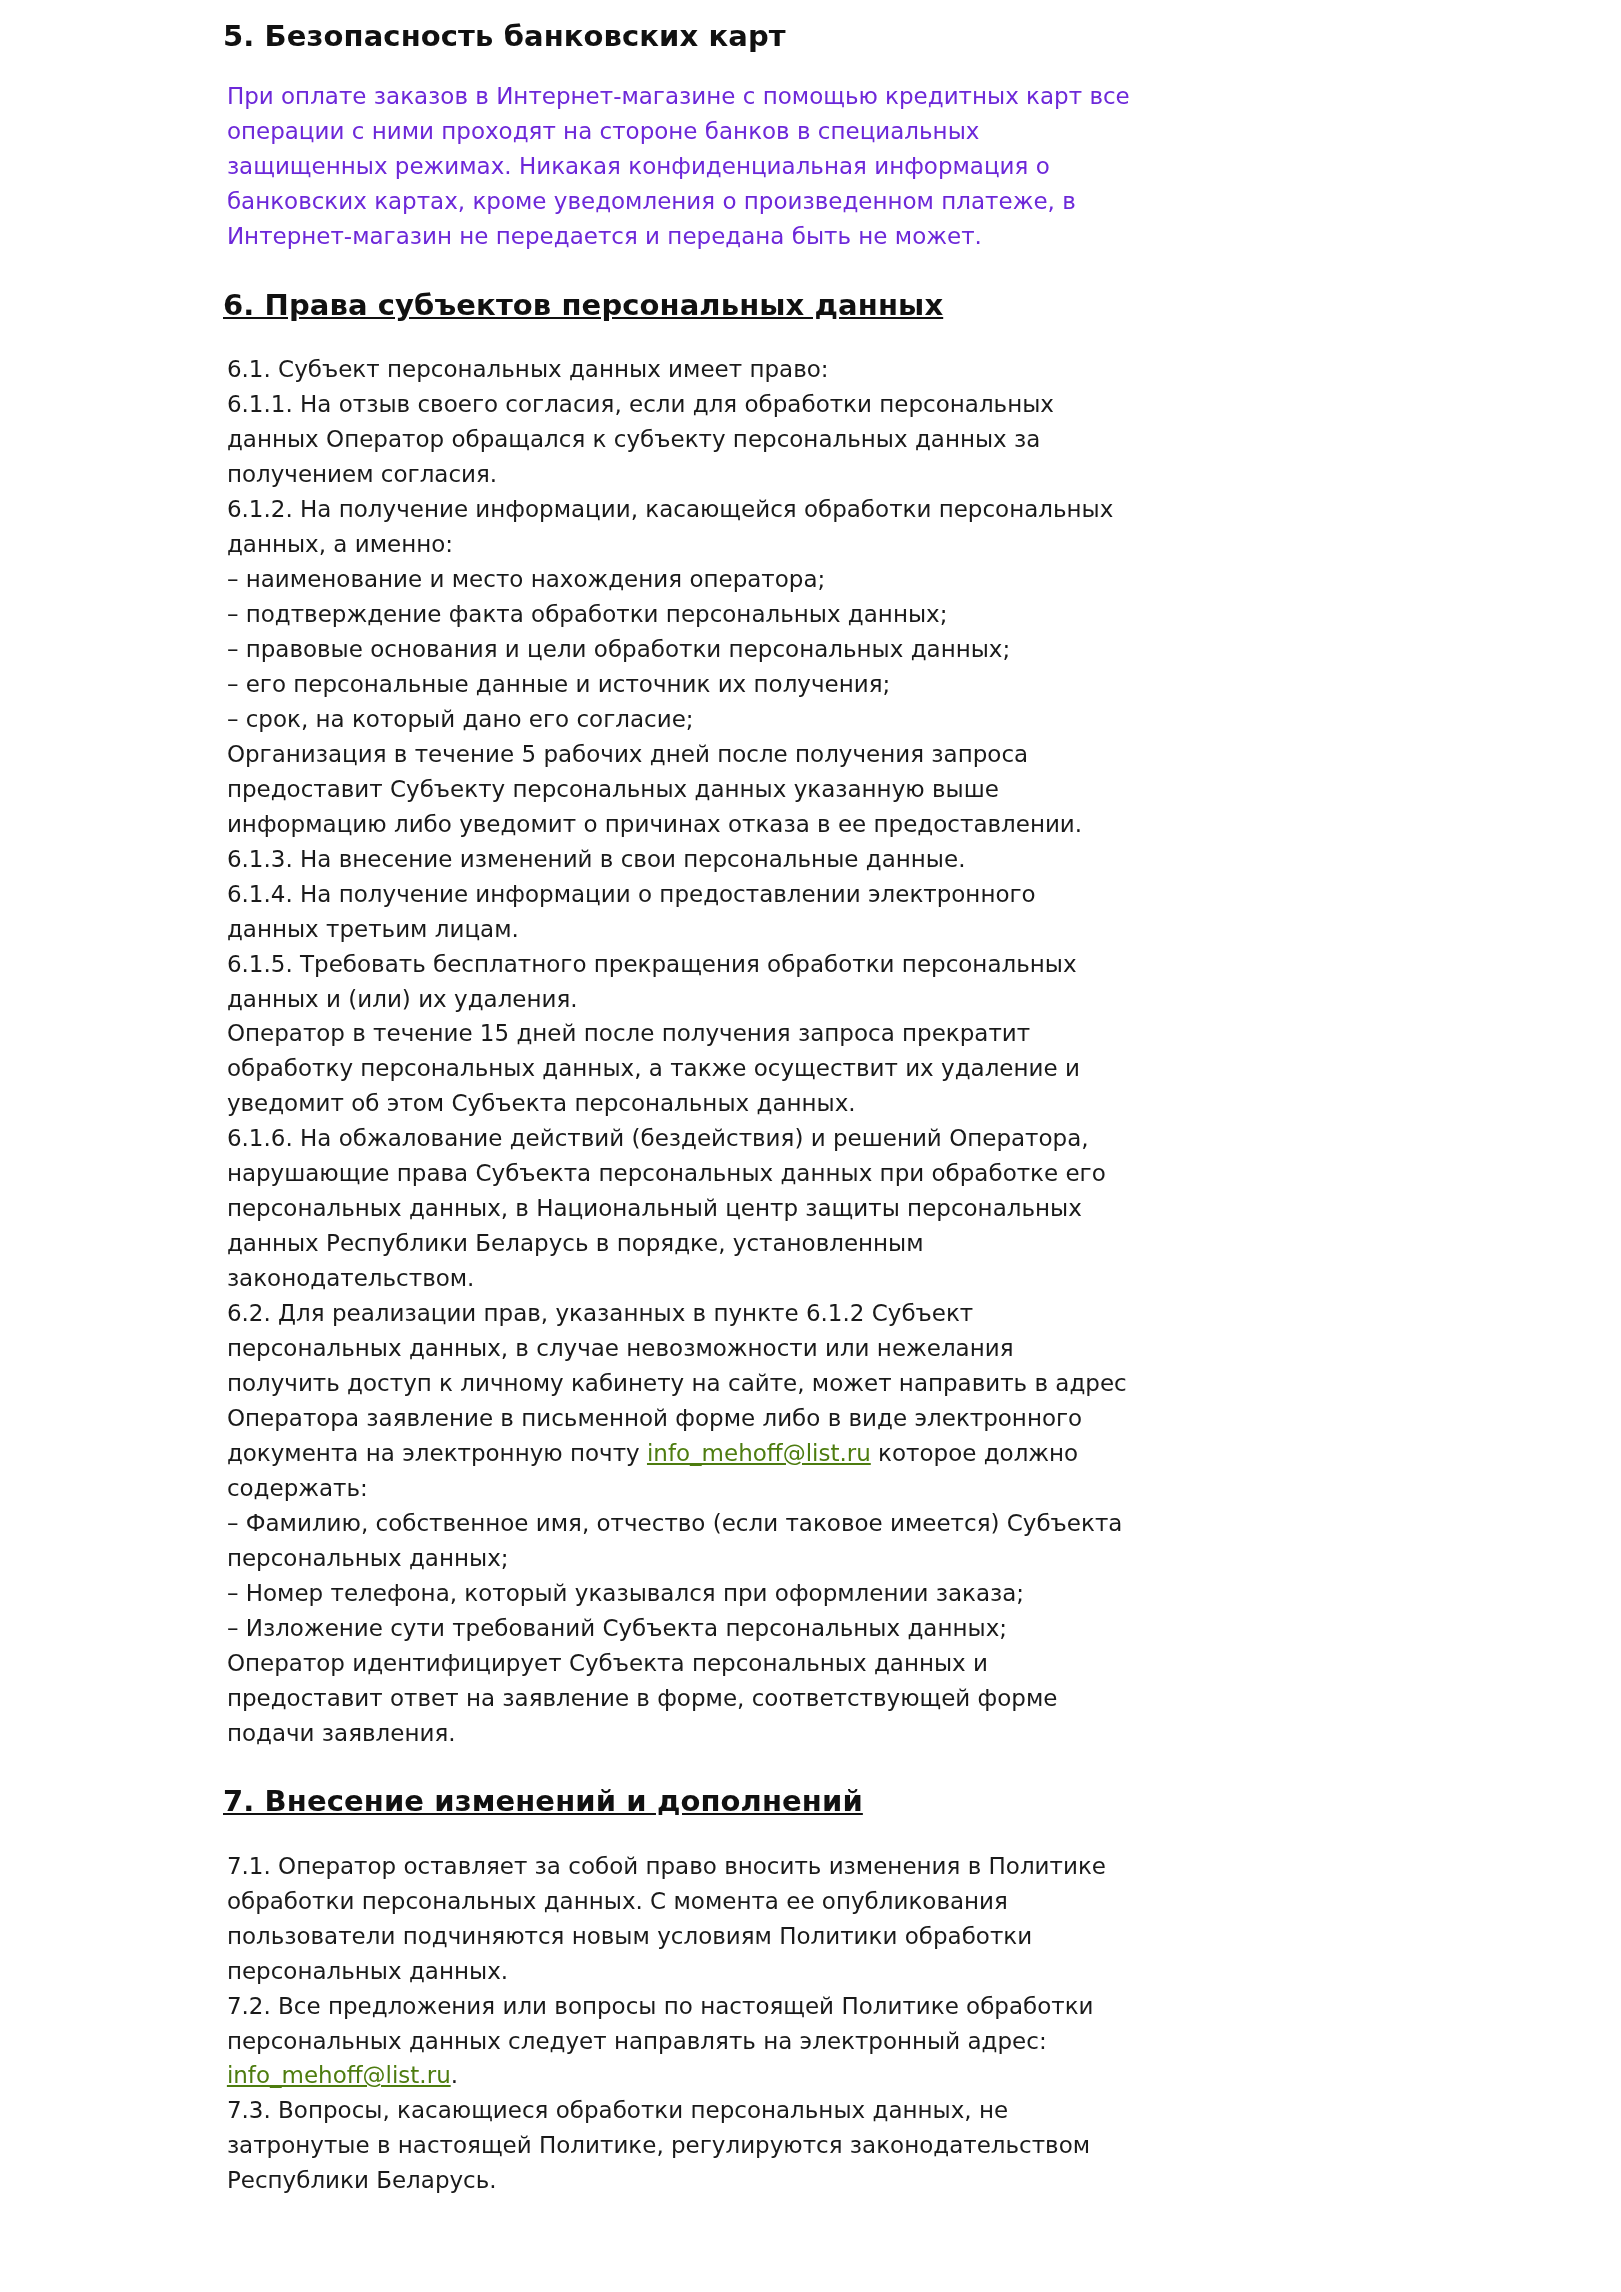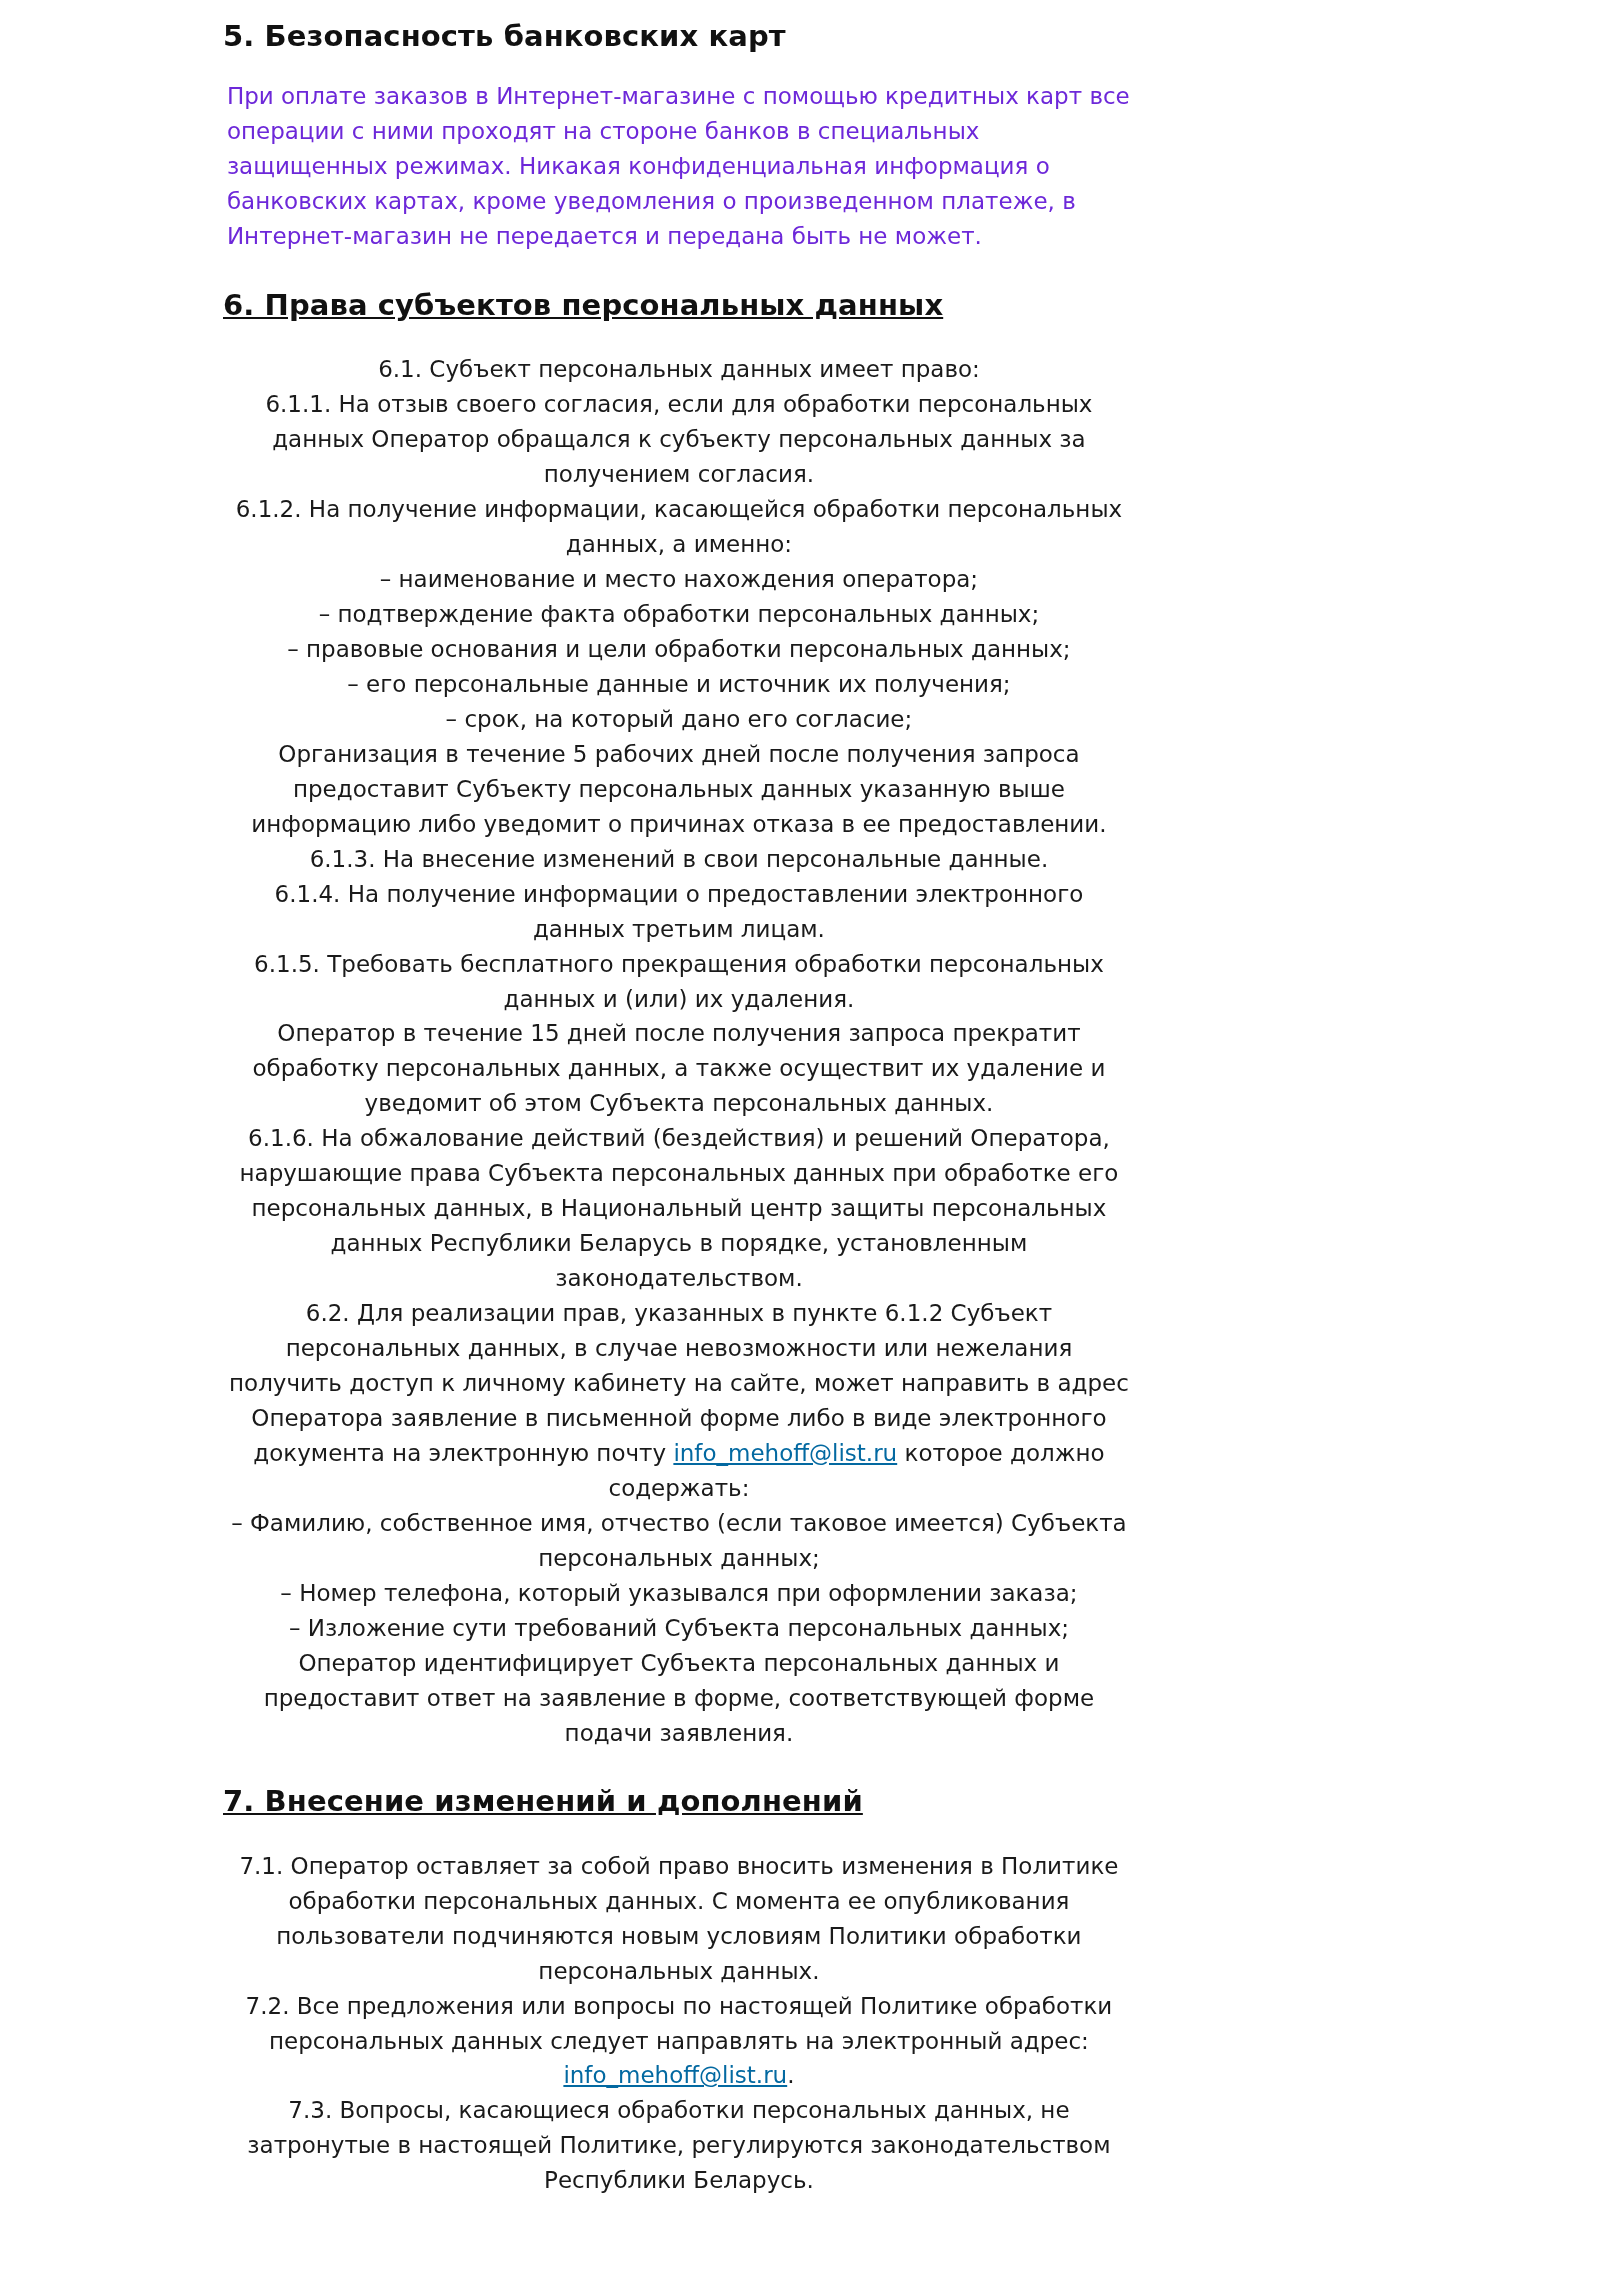--- a/index.html
+++ b/index.html
@@ -43,24 +43,23 @@
     text-align: left;
   }
   .flow {
     font-size: 23px;
     line-height: 1.52;
     color: #1a1a1a;
     margin: 0;
   }
   .flow p {
     margin: 0;
-    text-align: center;
   }
   a.doc-link {
-    color: #0369a1;
+    color: #4d7c0f;
   }
   .section-body {
     padding-left: 3.9px;
   }
 </style>
 </head>
 <body>
 
 <div class="page">
 

